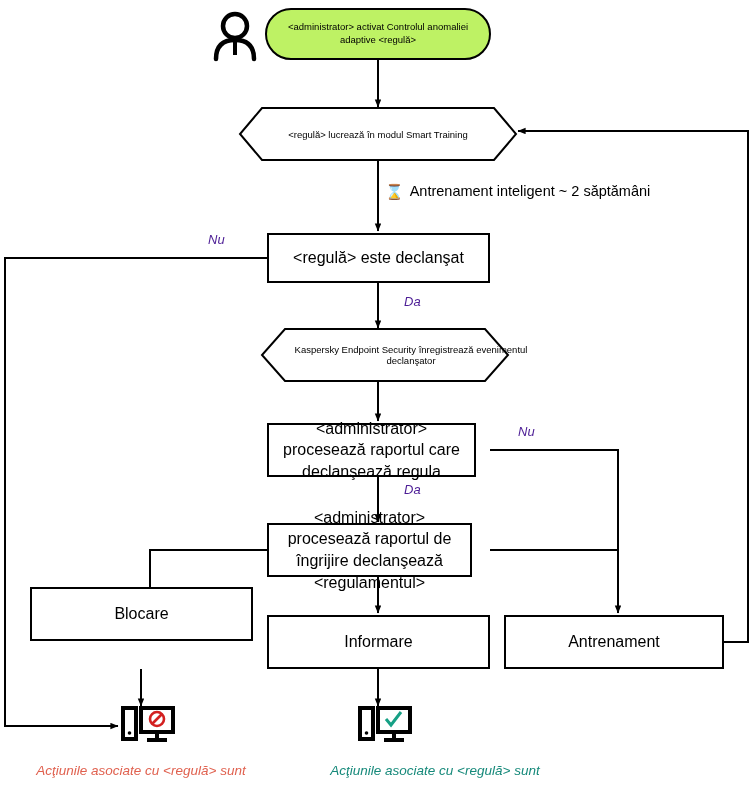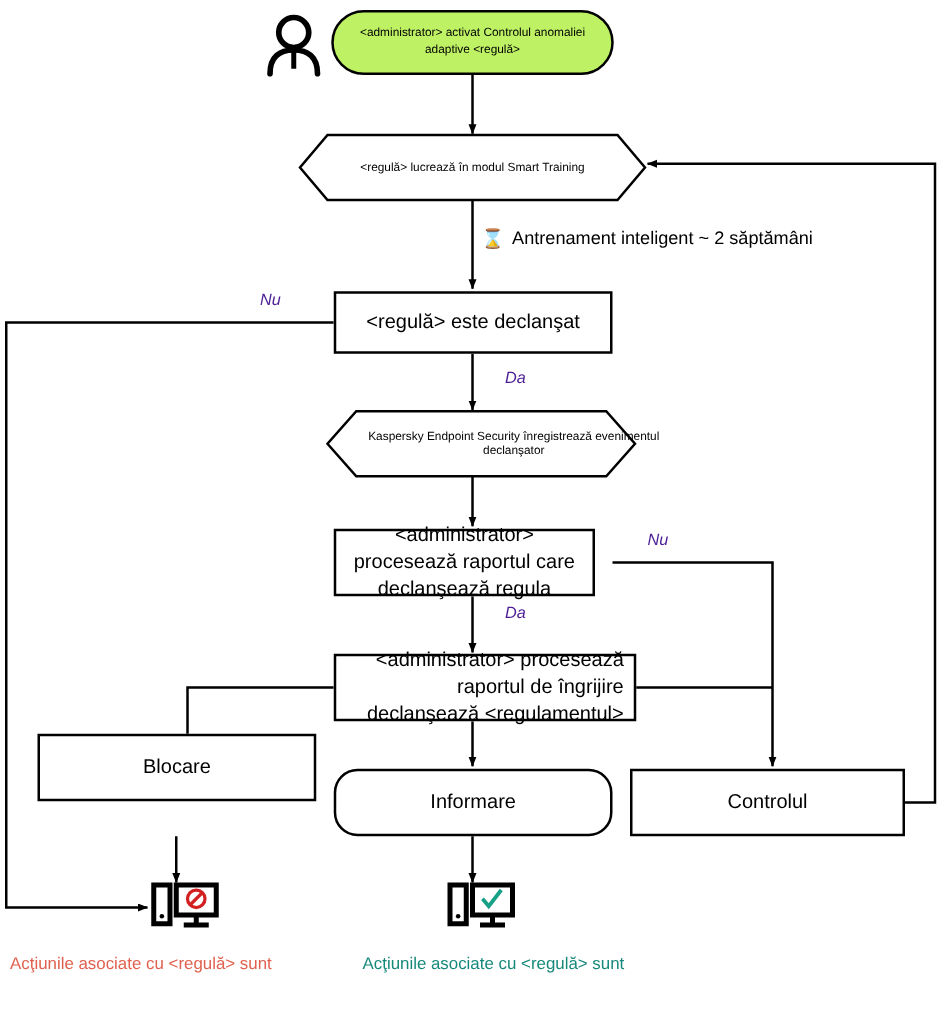--- a/index.html
+++ b/index.html
@@ -9,21 +9,21 @@
   .node{position:absolute;box-sizing:border-box;display:flex;align-items:center;
         justify-content:center;text-align:center;line-height:1.35;}
   .rect{border:2px solid #000;background:#fff;font-size:16px;}
   .stadium{border:2px solid #000;background:#bef264;border-radius:26px;font-size:9.5px;padding:0 14px;}
   .hexwrap{position:absolute;}
   .hexlabel{position:absolute;display:flex;align-items:center;justify-content:center;
             text-align:center;width:100%;height:100%;left:0;top:0;font-size:9.5px;}
   .edge-label{position:absolute;font-size:13px;color:#4c1d95;font-style:italic;}
   .annot{position:absolute;font-size:14.5px;color:#000;white-space:nowrap;display:flex;align-items:center;gap:6px;}
   .annot .hg{font-size:15px;line-height:1;}
-  .caption{position:absolute;font-size:13.5px;line-height:1.3;}
+  .caption{position:absolute;text-align:center;font-size:13.5px;line-height:1.3;font-style:italic;}
   .cap-red{color:#e0614f;}
   .cap-green{color:#16897a;}
 </style>
 </head>
 <body>
 
 <svg id="canvas" viewBox="0 0 753 812" xmlns="http://www.w3.org/2000/svg">
   <defs>
     <marker id="arrow" markerWidth="9" markerHeight="9" refX="7.6" refY="3.2" orient="auto" markerUnits="userSpaceOnUse">
       <path d="M0,0 L8,3.2 L0,6.4 z" fill="#000"></path>
@@ -99,34 +99,34 @@
 </div>
 
 <div class="hexwrap" style="left:262px;top:329px;width:246px;height:52px;">
   <span class="hexlabel" style="padding:0 26px;">Kaspersky Endpoint Security înregistrează evenimentul declanşator</span>
 </div>
 
 <div class="node rect" style="left:267px;top:423px;width:209px;height:54px;padding:0 10px;">
   <span>&lt;administrator&gt; procesează raportul care declanşează regula</span>
 </div>
 
-<div class="node rect" style="left:267px;top:523px;width:242px;height:54px;padding:0 8px;text-align:right;">
+<div class="node rect" style="left:267px;top:523px;width:205px;height:54px;padding:0 8px;">
   <span>&lt;administrator&gt; procesează raportul de îngrijire declanşează &lt;regulamentul&gt;</span>
 </div>
 
 <div class="node rect" style="left:30px;top:587px;width:223px;height:54px;">
   <span>Blocare</span>
 </div>
 
-<div class="node rect" style="left:267px;top:615px;width:223px;height:54px;border-radius:19px;">
+<div class="node rect" style="left:267px;top:615px;width:223px;height:54px;">
   <span>Informare</span>
 </div>
 
 <div class="node rect" style="left:504px;top:615px;width:220px;height:54px;">
-  <span>Controlul</span>
+  <span>Antrenament</span>
 </div>
 
 <div class="edge-label" style="left:208px;top:232px;">Nu</div>
 <div class="edge-label" style="left:404px;top:294px;">Da</div>
 <div class="edge-label" style="left:518px;top:424px;">Nu</div>
 <div class="edge-label" style="left:404px;top:482px;">Da</div>
 
 <div class="annot" style="left:385px;top:183px;">
   <span class="hg">⌛</span>
   <span>Antrenament inteligent ~ 2 săptămâni</span>

